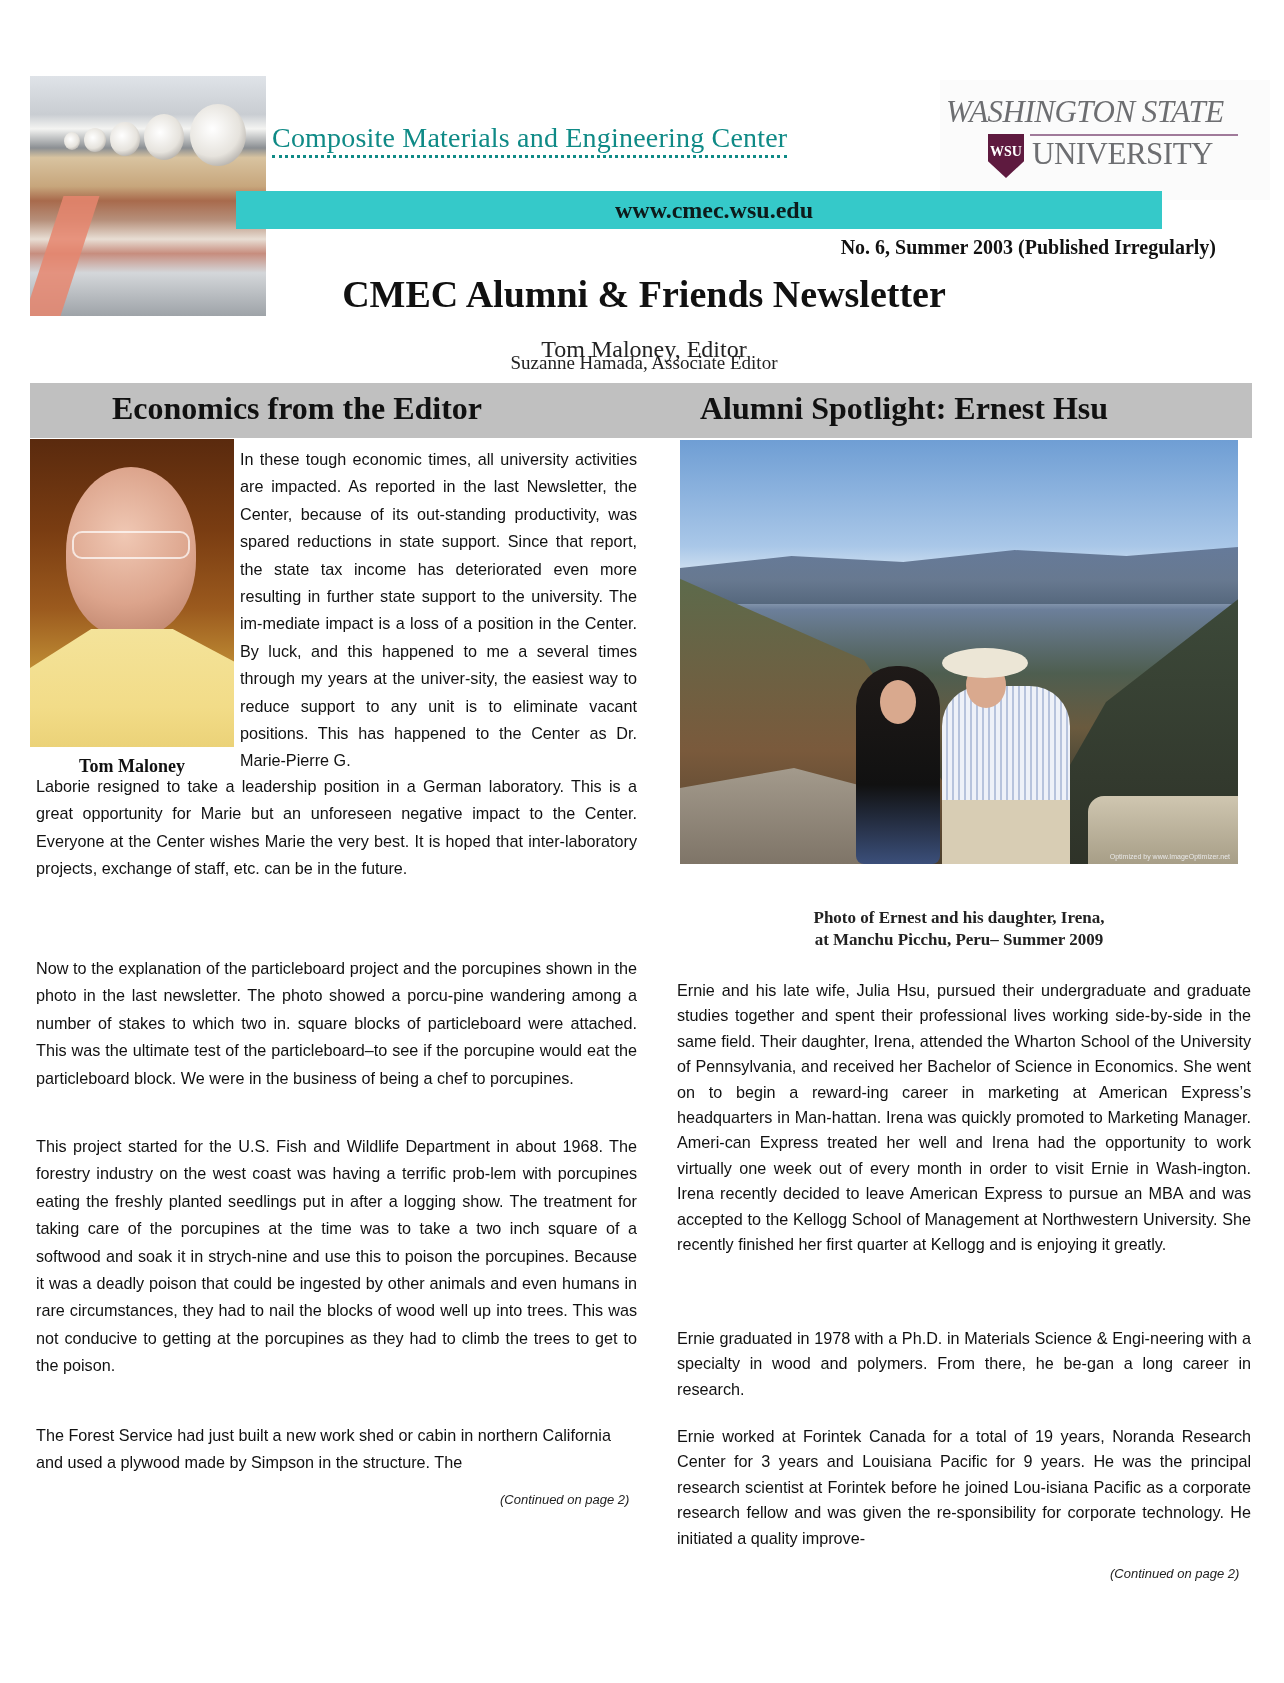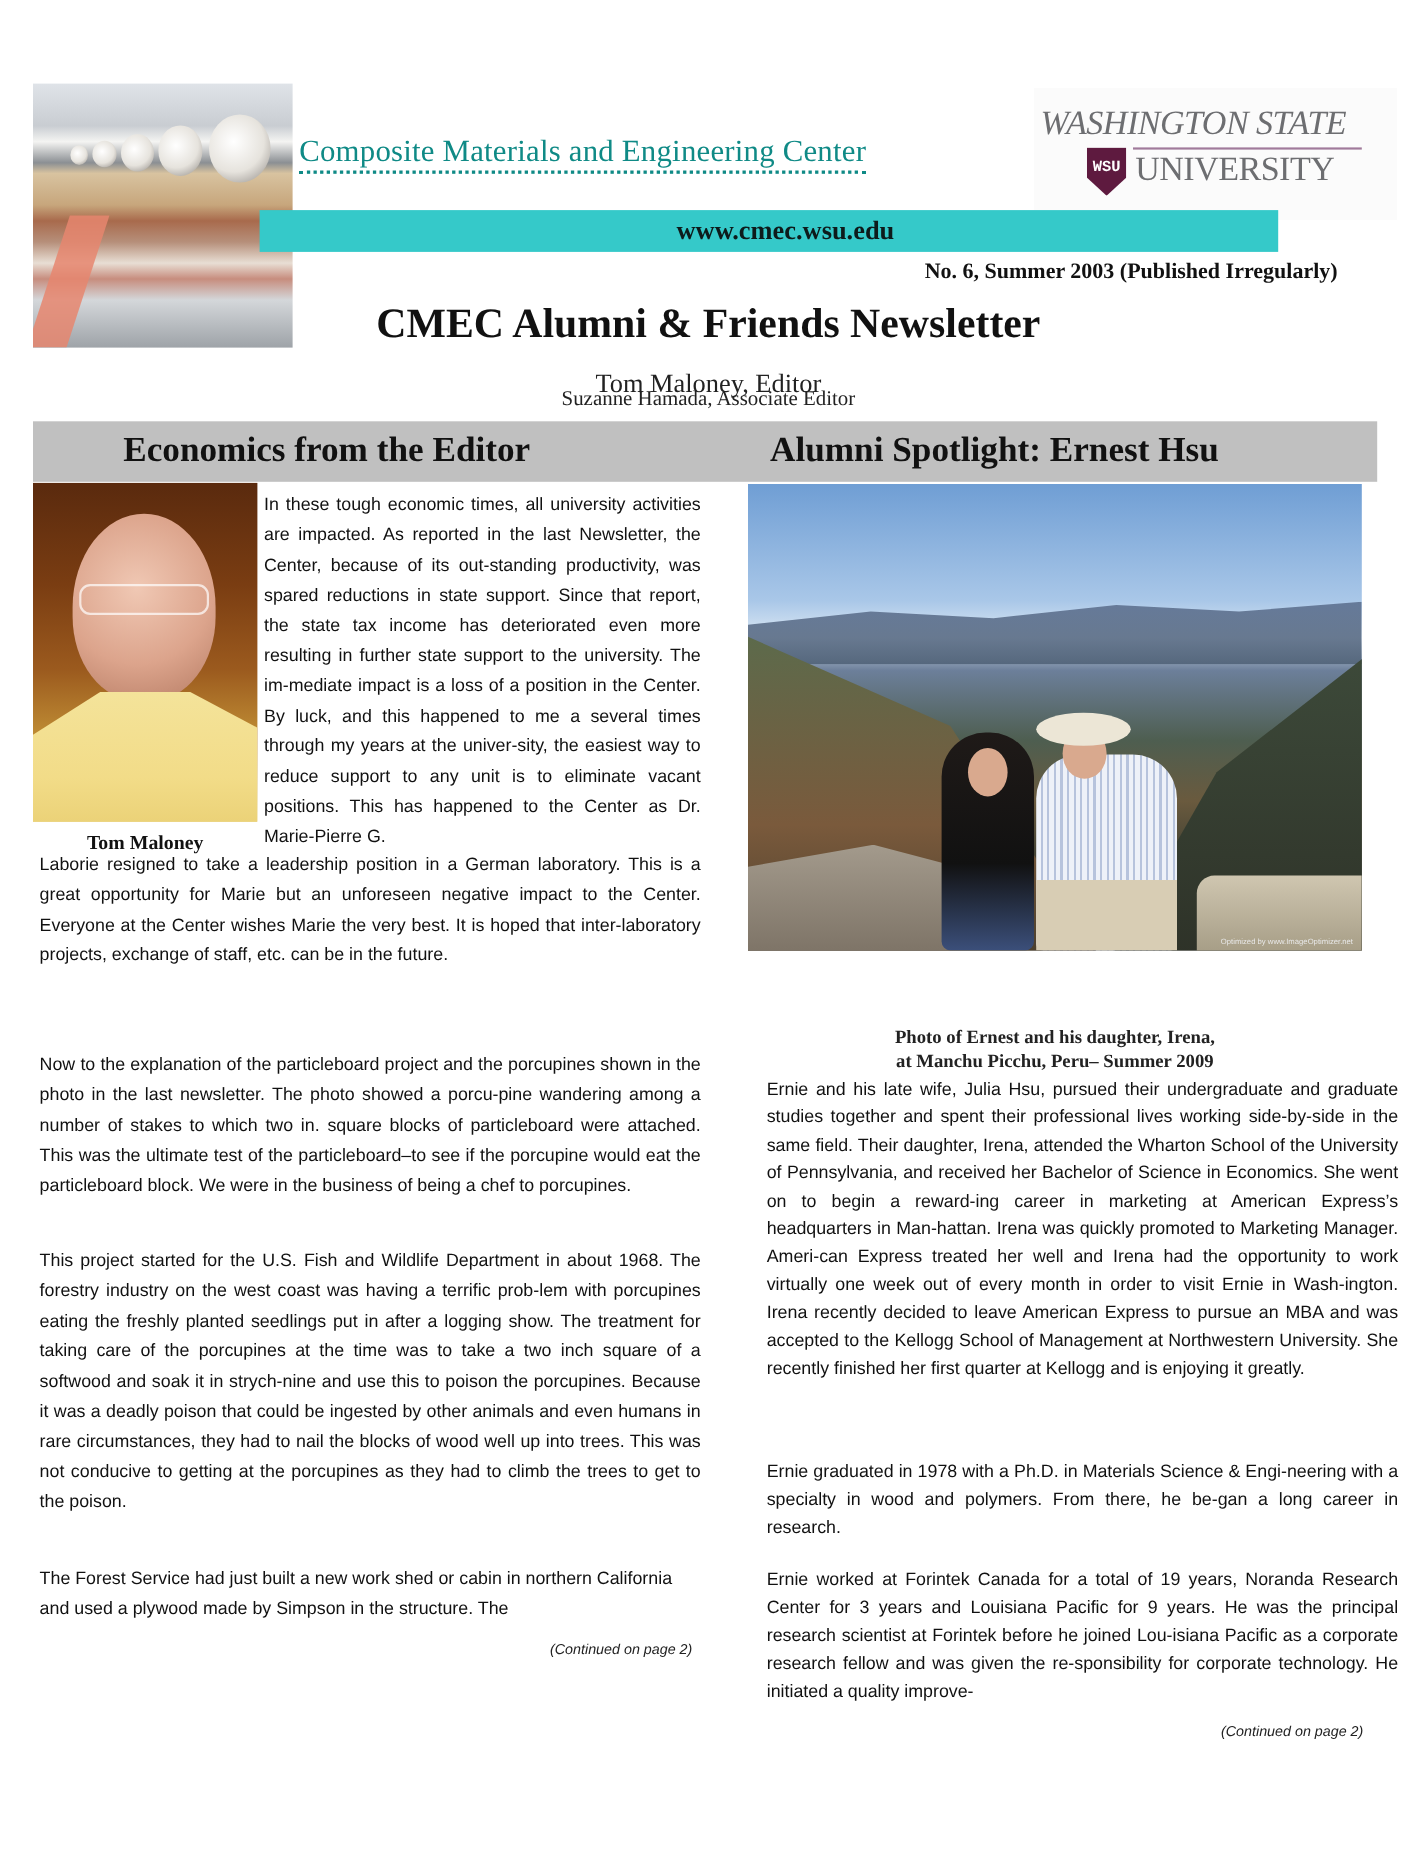--- a/index.html
+++ b/index.html
@@ -28,21 +28,21 @@
   }
   .wsu-logo { position: absolute; left: 940px; top: 80px; width: 330px; height: 120px; background: #fbfbfb; }
   .wsu-logo .line1 {
     position: absolute; left: 6px; top: 14px; font-family: "Liberation Serif", serif;
     font-size: 31px; color: #6d6e71; letter-spacing: -0.5px; white-space: nowrap; font-style: italic;
   }
   .wsu-logo .rule { position:absolute; left: 90px; top: 54px; width: 208px; height: 2px; background: #a07a9a; }
   .wsu-logo .shield {
     position: absolute; left: 48px; top: 54px; width: 36px; height: 44px; background: #5e1a3f;
     clip-path: polygon(0 0, 100% 0, 100% 62%, 50% 100%, 0 62%);
-    color: #ffffff; font-size: 14px; font-family: Liberation Mono, monospace; font-weight: bold;
+    color: #ffffff; font-size: 14px; font-family: Liberation Serif, serif; font-weight: bold;
     display:flex; align-items:center; justify-content:center; padding-bottom: 8px;
   }
   .wsu-logo .line2 {
     position: absolute; left: 92px; top: 56px; font-family: "Liberation Serif", serif;
     font-size: 31px; color: #6d6e71; letter-spacing: -0.5px; white-space: nowrap;
   }
   .url-bar {
     position: absolute; left: 236px; top: 191px; width: 926px; height: 38px; background: #35c9c9;
     display: flex; align-items: center; justify-content: center; text-align: right;
   }
@@ -122,24 +122,24 @@
   .spotlight-photo .woman { position:absolute; left: 176px; top: 226px; width: 84px; height: 198px; background: linear-gradient(180deg,#1f1a18 0%, #111 60%, #3b4f7a 100%); border-radius: 40px 40px 8px 8px; }
   .spotlight-photo .woman-face { position:absolute; left: 200px; top: 240px; width: 36px; height: 44px; background: #d9a98e; border-radius: 50%; }
   .spotlight-photo .man { position:absolute; left: 262px; top: 246px; width: 128px; height: 178px; background: repeating-linear-gradient(90deg, #eef1f8 0 4px, #b7c3dc 4px 6px); border-radius: 40px 40px 6px 6px; }
   .spotlight-photo .man-legs { position:absolute; left: 262px; top: 360px; width: 128px; height: 64px; background: #d8cdb4; }
   .spotlight-photo .hat { position:absolute; left: 262px; top: 208px; width: 86px; height: 30px; background: #ece6d6; border-radius: 50%; }
   .spotlight-photo .man-face { position:absolute; left: 286px; top: 222px; width: 40px; height: 46px; background: #d9a98e; border-radius: 50%; }
   .spotlight-photo .watermark {
     position:absolute; right: 8px; bottom: 4px; font-size: 7px; color: #e8e8e8; font-family: "Liberation Sans", sans-serif;
   }
   .photo-caption {
-    position: absolute; left: 680px; top: 932px; width: 558px; text-align: center;
+    position: absolute; left: 680px; top: 907px; width: 558px; text-align: center;
     font-family: "Liberation Serif", serif; font-weight: bold; font-size: 17px; line-height: 22px; color: #222;
   }
-  .para-right { position: absolute; left: 677px; width: 574px; font-size: 16.2px; line-height: 25.4px; margin-left: 20px; }
+  .para-right { position: absolute; left: 677px; width: 574px; font-size: 16.2px; line-height: 25.4px; }
   .r1 { top: 978px; }
   .r2 { top: 1326px; }
   .r3 { top: 1424px; }
 </style>
 </head>
 <body>
 
 <div class="header-photo">
   <div class="rollers">
     <div class="roller" style="left:150px;top:0;width:56px;height:62px;"></div>

